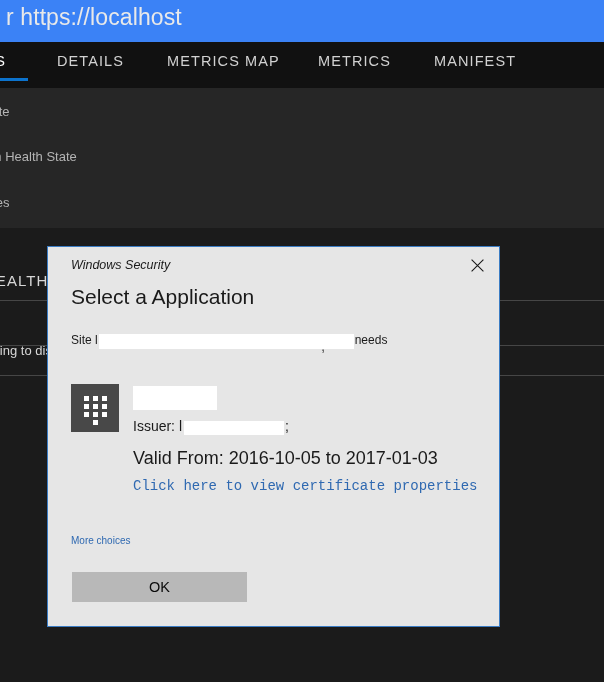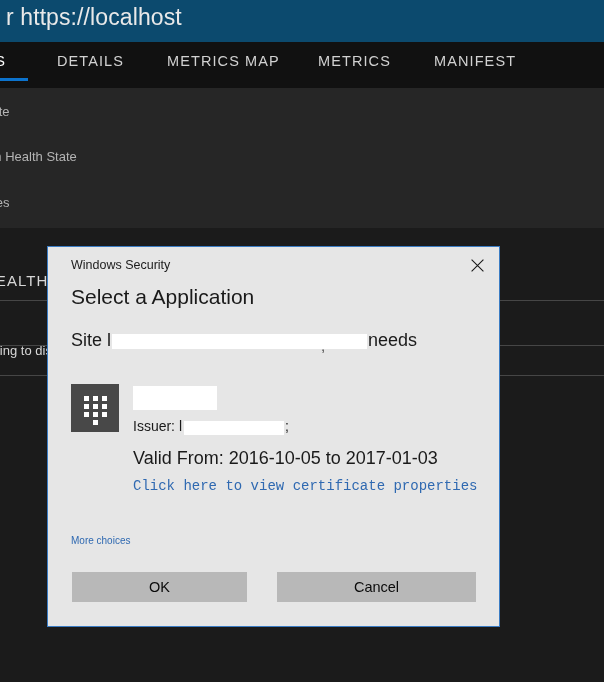--- a/index.html
+++ b/index.html
@@ -20,21 +20,21 @@
     position: absolute;
     inset: 0;
     background: #1b1b1b;
   }
 
   
   #url-bar {
     position: absolute;
     left: 0; top: 0;
     width: 604px; height: 42px;
-    background: #0c4a6e;
+    background: #3b82f6;
   }
   #url-text {
     position: absolute;
     left: 6px; top: 4px;
     font-size: 23px;
     color: #e9e9e9;
     font-family: "Liberation Sans", sans-serif;
     font-weight: 300;
     white-space: nowrap;
     letter-spacing: .1px;
@@ -124,20 +124,21 @@
     position: absolute;
     left: 0; top: 0;
     width: 100%; height: 38px;
   }
   #dialog-app-title {
     position: absolute;
     left: 23px; top: 11px;
     font-size: 12.5px;
     color: #1b1b1b;
     white-space: nowrap;
+    font-style: italic;
   }
   #dialog-close {
     position: absolute;
     right: 5px; top: 3px;
     width: 34px; height: 30px;
     display: flex;
     align-items: center;
     justify-content: center;
     cursor: default;
   }
@@ -149,21 +150,21 @@
     font-size: 21px;
     color: #1a1a1a;
     font-weight: 400;
     white-space: nowrap;
   }
 
   #site-line {
     position: absolute;
     left: 23px; top: 82px;
     width: 410px;
-    font-size: 18px;
+    font-size: 12px;
     color: #1a1a1a;
     line-height: 22px;
   }
   .redact {
     display: inline-block;
     background: #ffffff;
     vertical-align: middle;
   }
   #redact-site {
     width: 255px;
@@ -327,14 +328,13 @@
     <div id="cert-issuer"><span>Issuer: l</span><span class="redact" id="redact-issuer"></span><span>;</span></div>
 
     <div id="cert-validity">Valid From: 2016-10-05 to 2017-01-03</div>
 
     <a id="cert-properties-link" href="#">Click here to view certificate properties</a>
   </div>
 
   <a id="more-choices-link" href="#">More choices</a>
 
   <button class="dlg-button" id="ok-button">OK</button>
-  <button class="dlg-button" id="cancel-button">Cancel</button>
 </div>
 
 </body></html>

